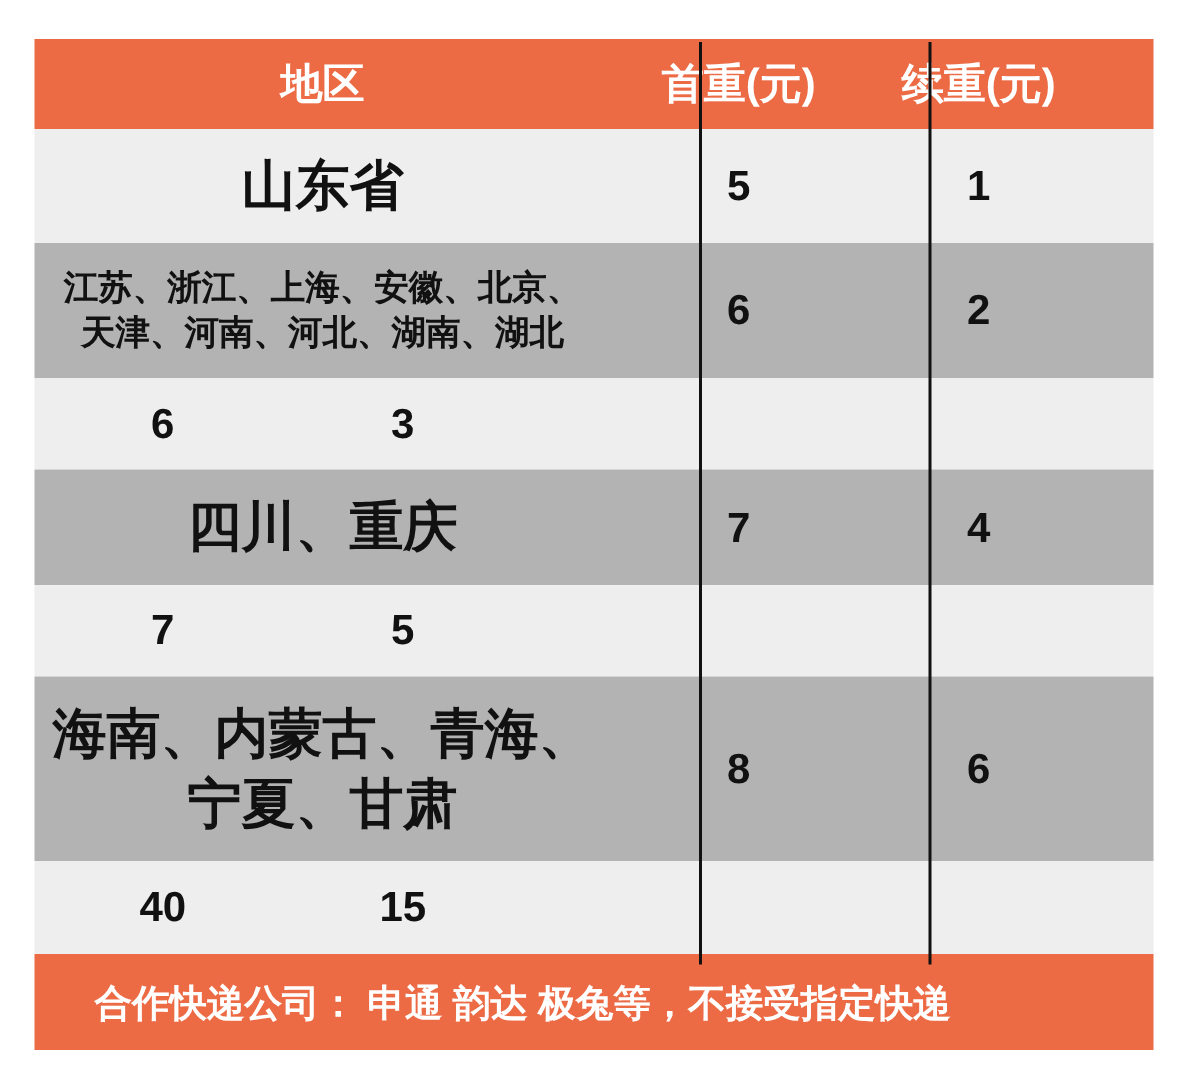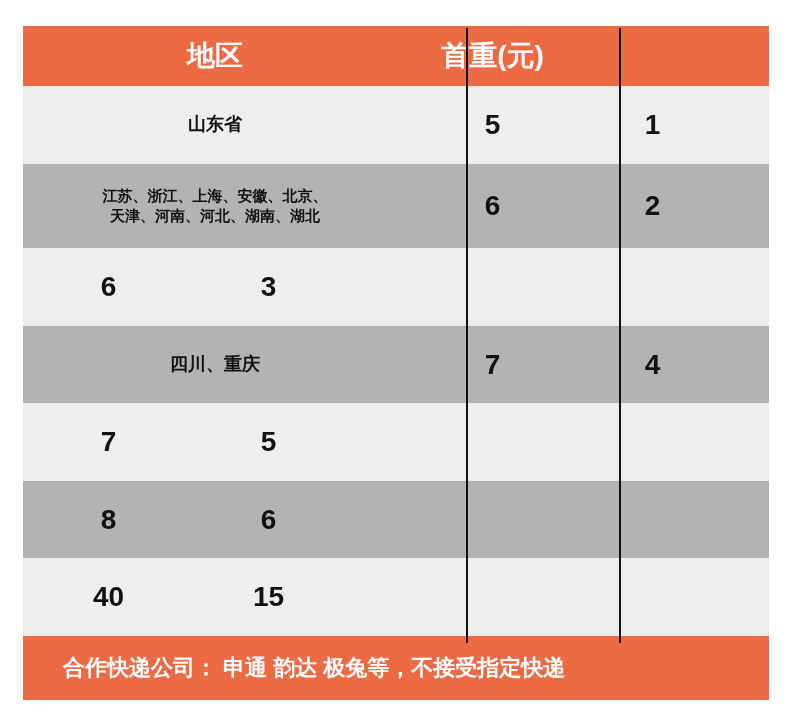--- a/index.html
+++ b/index.html
@@ -23,44 +23,45 @@
   
   .row.body:nth-child(even){background:#EEEEEE;}
   .row.body:nth-child(odd){background:#B3B3B3;}
   .cell{
     display:flex;align-items:center;justify-content:center;
     text-align:center;box-sizing:border-box;
   }
   .cell.c1{width:384px;}
   .cell.c2{width:171px;}
   .cell.c3{width:149px;}
-  .row.body .cell.c1{font-size:18px;white-space:pre-line;line-height:1.3;padding:0 8px;}
-  .row.body.multiline .cell.c1{font-size:15px;}
+  .row.body .cell.c1{font-size:36px;white-space:pre-line;line-height:1.3;padding:0 8px;}
+  .row.body.multiline .cell.c1{font-size:23px;}
   .row.body .cell.c2,
   .row.body .cell.c3{font-size:28px;}
   .table-footer{
     flex:0 0 64px;height:64px;background:#EC6A44;color:#ffffff;
-    display:flex;align-items:center;font-size:22px;
+    display:flex;align-items:center;font-size:25px;
     padding-left:40px;box-sizing:border-box;white-space:nowrap;
   }
   .vline{
     position:absolute;top:2px;width:2px;height:615px;background:#111111;
   }
   .vline-1{left:443px;}
   .vline-2{left:596px;}
 </style>
 </head>
 <body>
 
 <div class="canvas">
   <div class="rate-table">
 
     <div class="row header">
       <div class="cell c1">地区</div>
       <div class="cell c2">首重(元)</div>
+      <div class="cell c3">续重(元)</div>
     </div>
 
     <div class="row body">
       <div class="cell c1">山东省</div>
       <div class="cell c2">5</div>
       <div class="cell c3">1</div>
     </div>
 
     <div class="row body multiline">
       <div class="cell c1">江苏、浙江、上海、安徽、北京、
@@ -79,20 +80,21 @@
       <div class="cell c2">7</div>
       <div class="cell c3">4</div>
     </div>
 
     <div class="row body">
       <div class="cell c2">7</div>
       <div class="cell c3">5</div>
     </div>
 
     <div class="row body">
+      <div class="cell c1">海南、内蒙古、青海、宁夏、甘肃</div>
       <div class="cell c2">8</div>
       <div class="cell c3">6</div>
     </div>
 
     <div class="row body">
       <div class="cell c2">40</div>
       <div class="cell c3">15</div>
     </div>
 
     <div class="table-footer">合作快递公司： 申通 韵达 极兔等，不接受指定快递</div>

